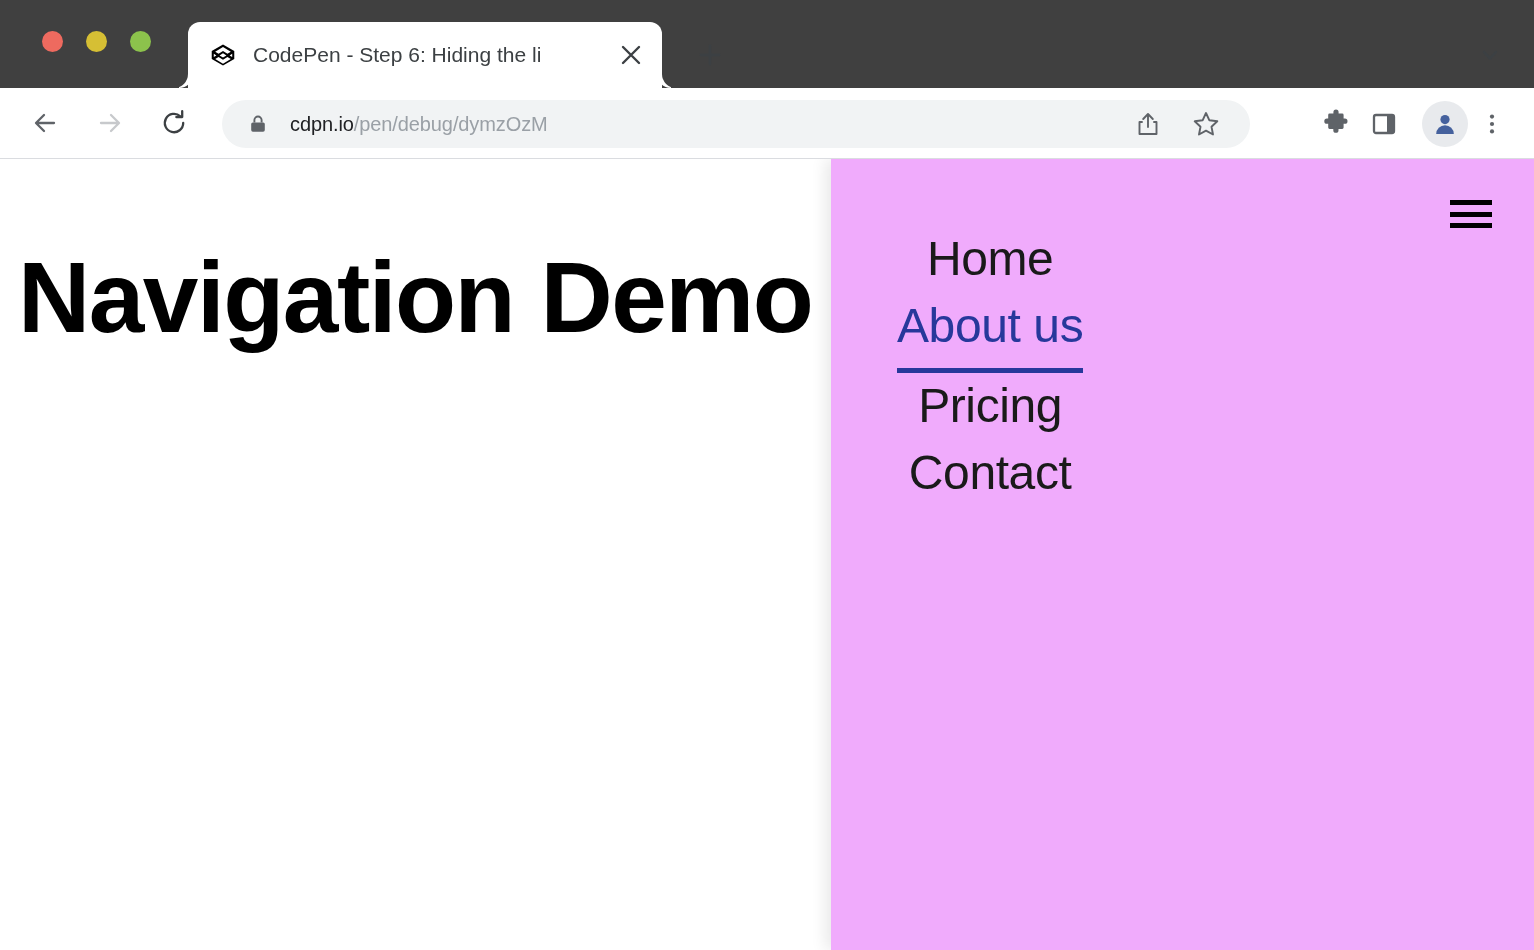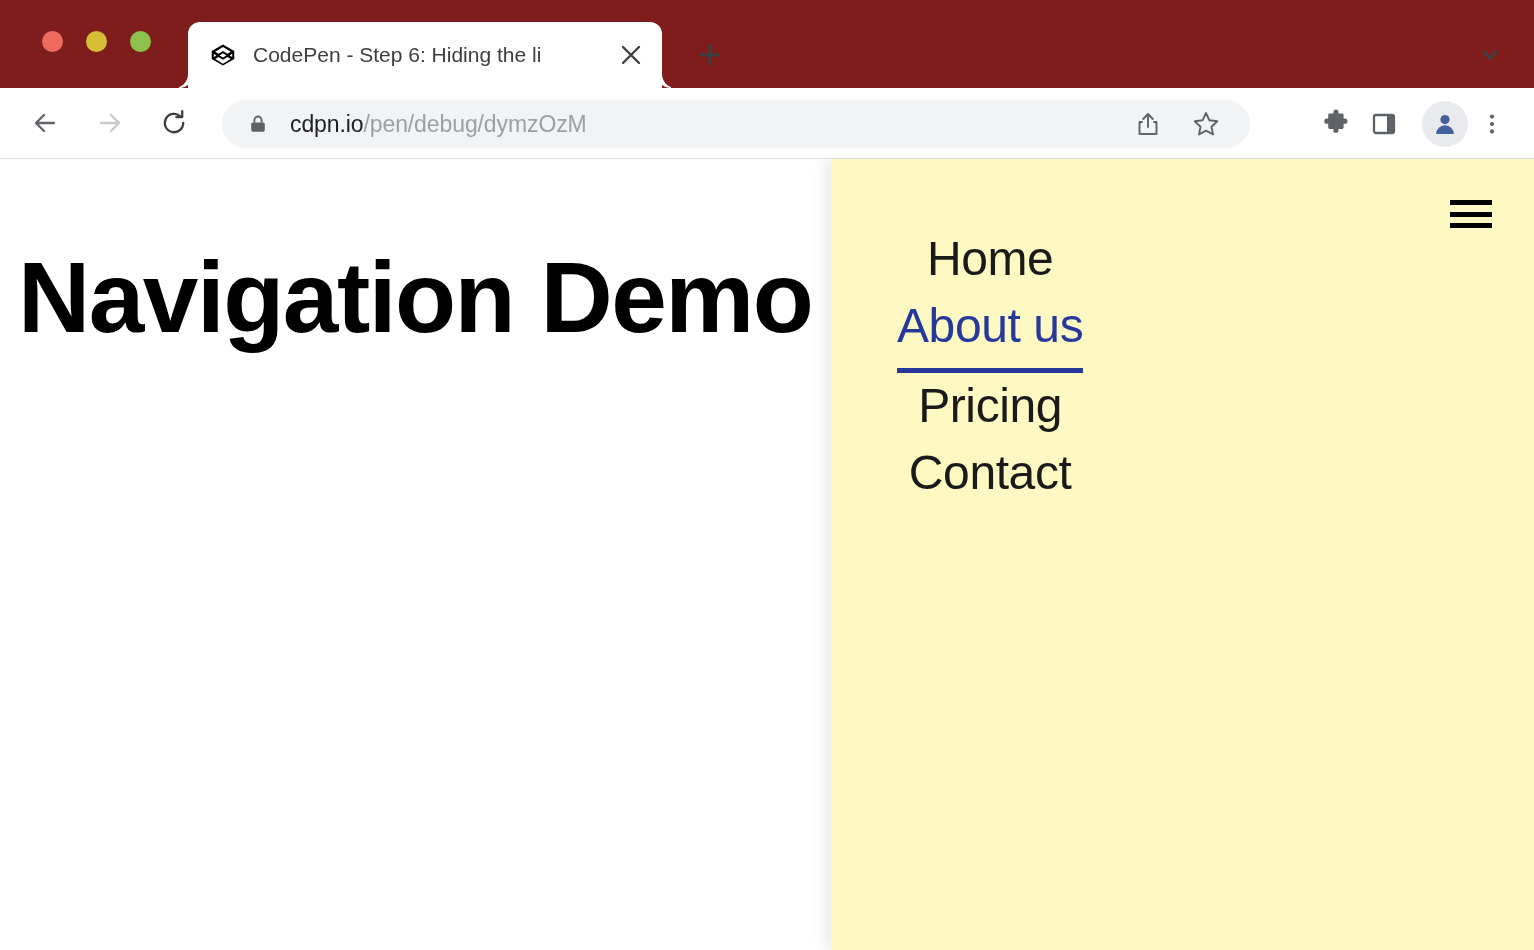--- a/index.html
+++ b/index.html
@@ -16,21 +16,21 @@
   .browser {
     position: absolute;
     inset: 0;
     display: flex;
     flex-direction: column;
   }
 
   .tabstrip {
     position: relative;
     height: 88px;
-    background: #7f1d1d;
+    background: #404040;
     flex: none;
   }
 
   .traffic-lights {
     position: absolute;
     left: 42px;
     top: 31px;
     display: flex;
     gap: 23px;
     align-items: center;
@@ -142,21 +142,21 @@
     background: #f1f3f4;
     border-radius: 24px;
     display: flex;
     align-items: center;
   }
 
   .lock-icon { margin-left: 26px; width: 20px; height: 20px; flex: none; display: block; }
 
   .url {
     margin-left: 22px;
-    font-size: 23px;
+    font-size: 20px;
     color: #9aa0a6;
     white-space: nowrap;
     letter-spacing: -0.1px;
   }
   .url .host { color: #202124; }
 
   .omni-actions {
     margin-left: auto;
     display: flex;
     align-items: center;
@@ -206,21 +206,21 @@
     letter-spacing: -1.5px;
     white-space: nowrap;
   }
 
   .nav-panel {
     position: absolute;
     top: 0;
     left: 831px;
     right: 0;
     bottom: 0;
-    background: #fef9c3;
+    background: #f0abfc;
     box-shadow: -6px 0 14px rgba(0,0,0,0.085);
   }
 
   .hamburger {
     position: absolute;
     right: 42px;
     top: 38px;
     width: 42px;
     height: 34px;
     display: flex;

